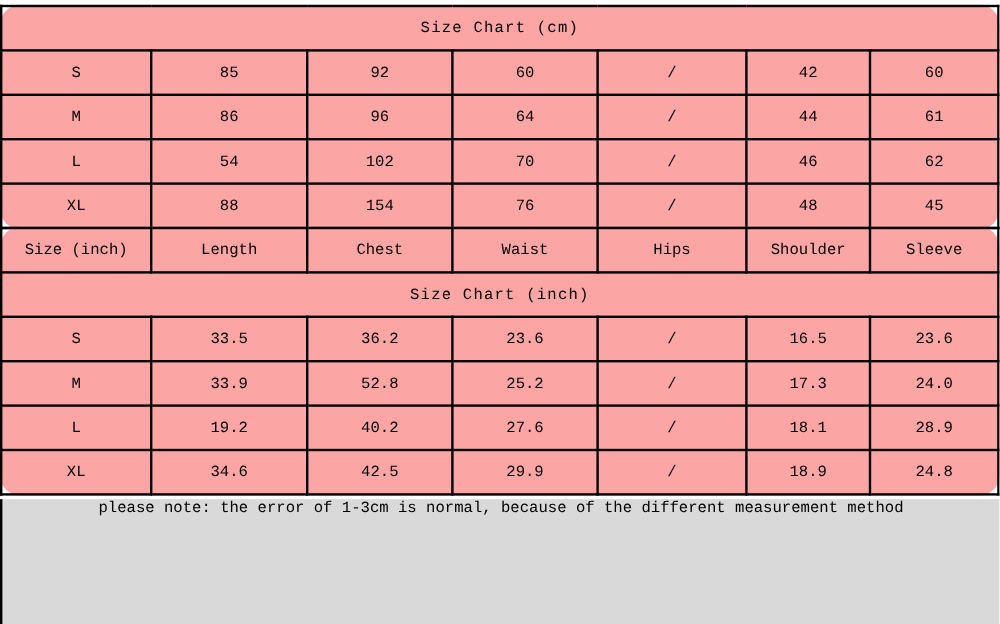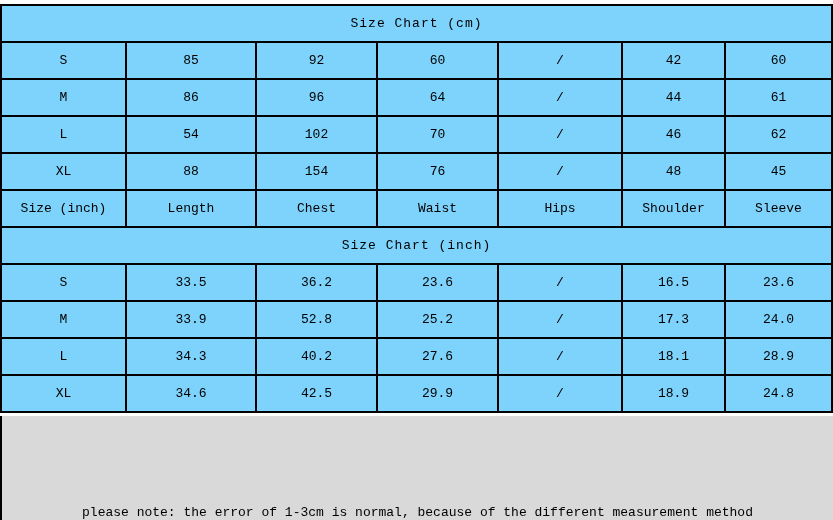--- a/index.html
+++ b/index.html
@@ -17,21 +17,22 @@
     font-family: "Liberation Mono", "DejaVu Sans Mono", monospace;
     color: #000000;
   }
   .tables-wrap {
     margin-top: 4px;
   }
   table.size-table {
     border-collapse: collapse;
     table-layout: fixed;
     width: 831px;
-    background: #7dd3fc;
+    background: #fca5a5;
+    border-radius: 17px;
   }
   table.size-table + table.size-table {
     margin-top: -2px; 
   }
   table.size-table td {
     border: 2px solid #000000;
     padding: 0;
     text-align: center;
     vertical-align: middle;
     font-size: 13px;
@@ -43,21 +44,21 @@
     font-size: 22px;
     height: 34px;
     letter-spacing: 1px;
   }
   .note-box {
     flex: 1;
     margin-top: 3px;
     background: #d9d9d9;
     border-left: 2px solid #000000;
     display: flex;
-    align-items: flex-end;
+    align-items: flex-start;
     justify-content: center;
   }
   .note-text {
     font-size: 13px;
     white-space: nowrap;
   }
 </style>
 </head>
 <body>
 
@@ -153,21 +154,21 @@
         <td>M</td>
         <td>33.9</td>
         <td>52.8</td>
         <td>25.2</td>
         <td>/</td>
         <td>17.3</td>
         <td>24.0</td>
       </tr>
       <tr>
         <td>L</td>
-        <td>34.3</td>
+        <td>19.2</td>
         <td>40.2</td>
         <td>27.6</td>
         <td>/</td>
         <td>18.1</td>
         <td>28.9</td>
       </tr>
       <tr>
         <td>XL</td>
         <td>34.6</td>
         <td>42.5</td>

